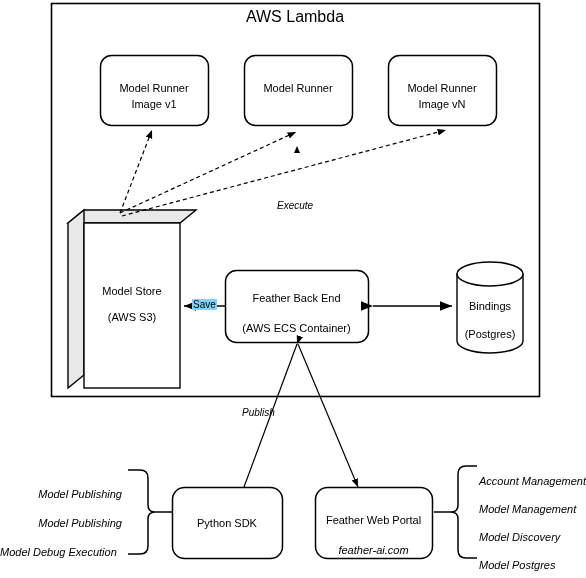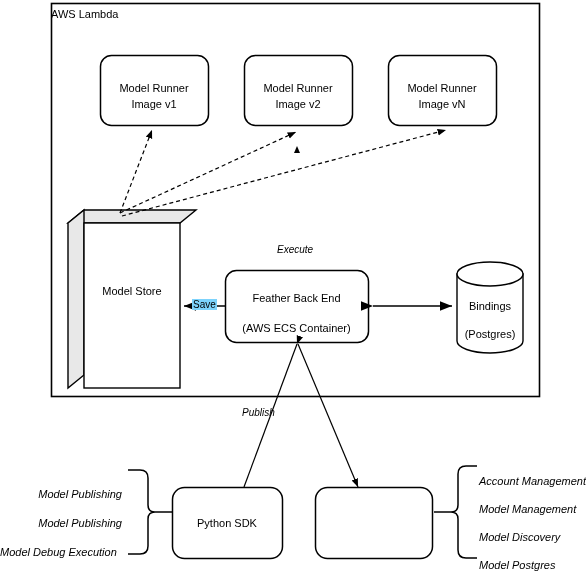--- a/index.html
+++ b/index.html
@@ -42,23 +42,23 @@
     position: absolute;
     font-size: 11px;
     font-style: italic;
     color: #000000;
     white-space: nowrap;
   }
   .list-left { text-align: right; }
   .list-right { text-align: left; }
   .container-title {
     position: absolute;
-    font-size: 11px;
+    font-size: 16px;
     color: #000000;
-    text-align: left;
+    text-align: center;
     white-space: nowrap;
   }
   .save-label {
     position: absolute;
     background: #7dd3fc;
     font-size: 10px;
     padding: 0 1px;
     color: #000000;
     white-space: nowrap;
   }
@@ -124,47 +124,51 @@
   </svg>
 
   <div class="container-title" style="left:51px; top:8px; width:488px;">AWS Lambda</div>
 
   <div class="node-label" style="left:100px; top:80px; width:108px;">
     <div>Model Runner</div>
     <div>Image v1</div>
   </div>
   <div class="node-label" style="left:244px; top:80px; width:108px;">
     <div>Model Runner</div>
-    <div>Image v2</div>
   </div>
   <div class="node-label" style="left:388px; top:80px; width:108px;">
     <div>Model Runner</div>
     <div>Image vN</div>
   </div>
 
   <div class="node-label" style="left:84px; top:278px; width:96px; line-height:26px;">
     <div>Model Store</div>
+    <div>(AWS S3)</div>
   </div>
 
   <div class="node-label" style="left:225px; top:283px; width:143px; line-height:30px;">
     <div>Feather Back End</div>
     <div>(AWS ECS Container)</div>
   </div>
 
   <div class="node-label" style="left:457px; top:292px; width:66px; line-height:28px;">
     <div>Bindings</div>
     <div>(Postgres)</div>
   </div>
 
   <div class="node-label" style="left:172px; top:515px; width:110px;">
     <div>Python SDK</div>
   </div>
 
+  <div class="node-label" style="left:315px; top:505px; width:117px; line-height:30px;">
+    <div>Feather Web Portal</div>
+    <div class="italic">feather-ai.com</div>
+  </div>
 
-  <div class="edge-label italic" style="left:277px; top:200px;margin-top:44px;">Execute</div>
+  <div class="edge-label italic" style="left:277px; top:200px;">Execute</div>
   <div class="save-label" style="left:192px; top:299px;">Save</div>
   <div class="edge-label italic" style="left:242px; top:407px;">Publish</div>
 
   <div class="list-text list-left" style="left:0px; top:488px; width:122px;">Model Publishing</div>
   <div class="list-text list-left" style="left:0px; top:517px; width:122px;">Model Publishing</div>
   <div class="list-text list-left" style="left:0px; top:546px; width:106px;">Model Debug Execution</div>
 
   <div class="list-text list-right" style="left:479px; top:475px;">Account Management</div>
   <div class="list-text list-right" style="left:479px; top:503px;">Model Management</div>
   <div class="list-text list-right" style="left:479px; top:531px;">Model Discovery</div>

